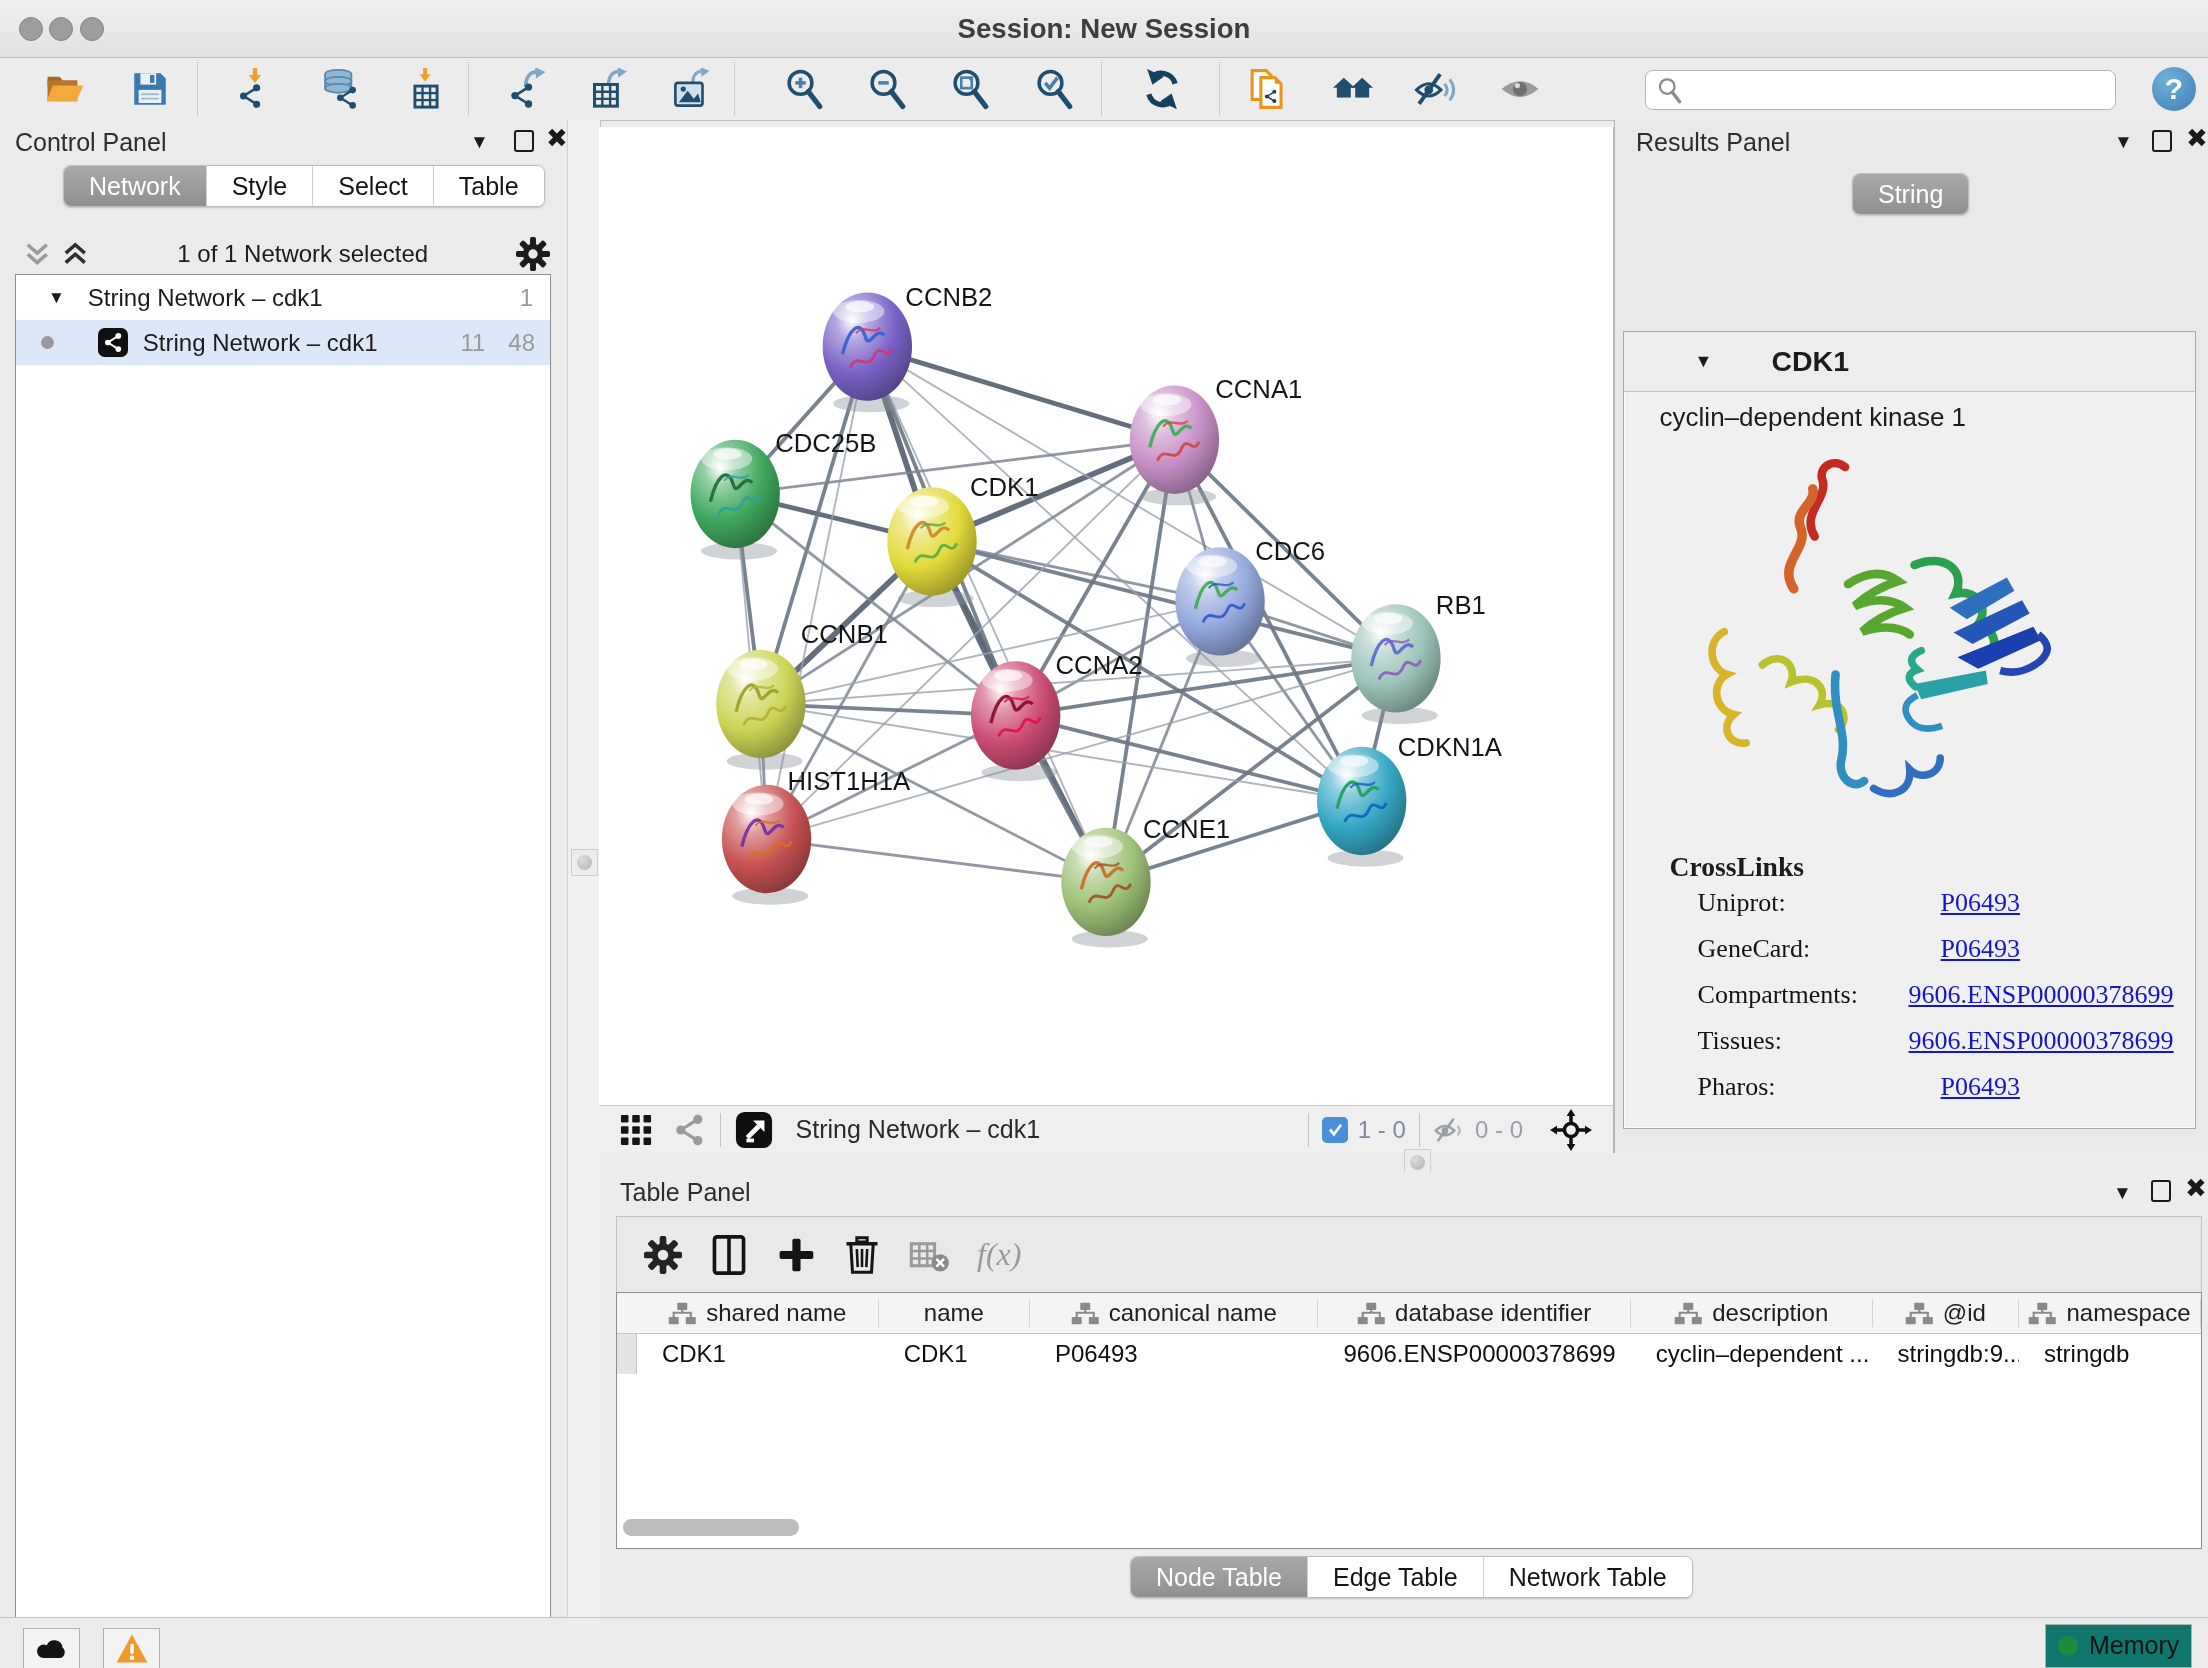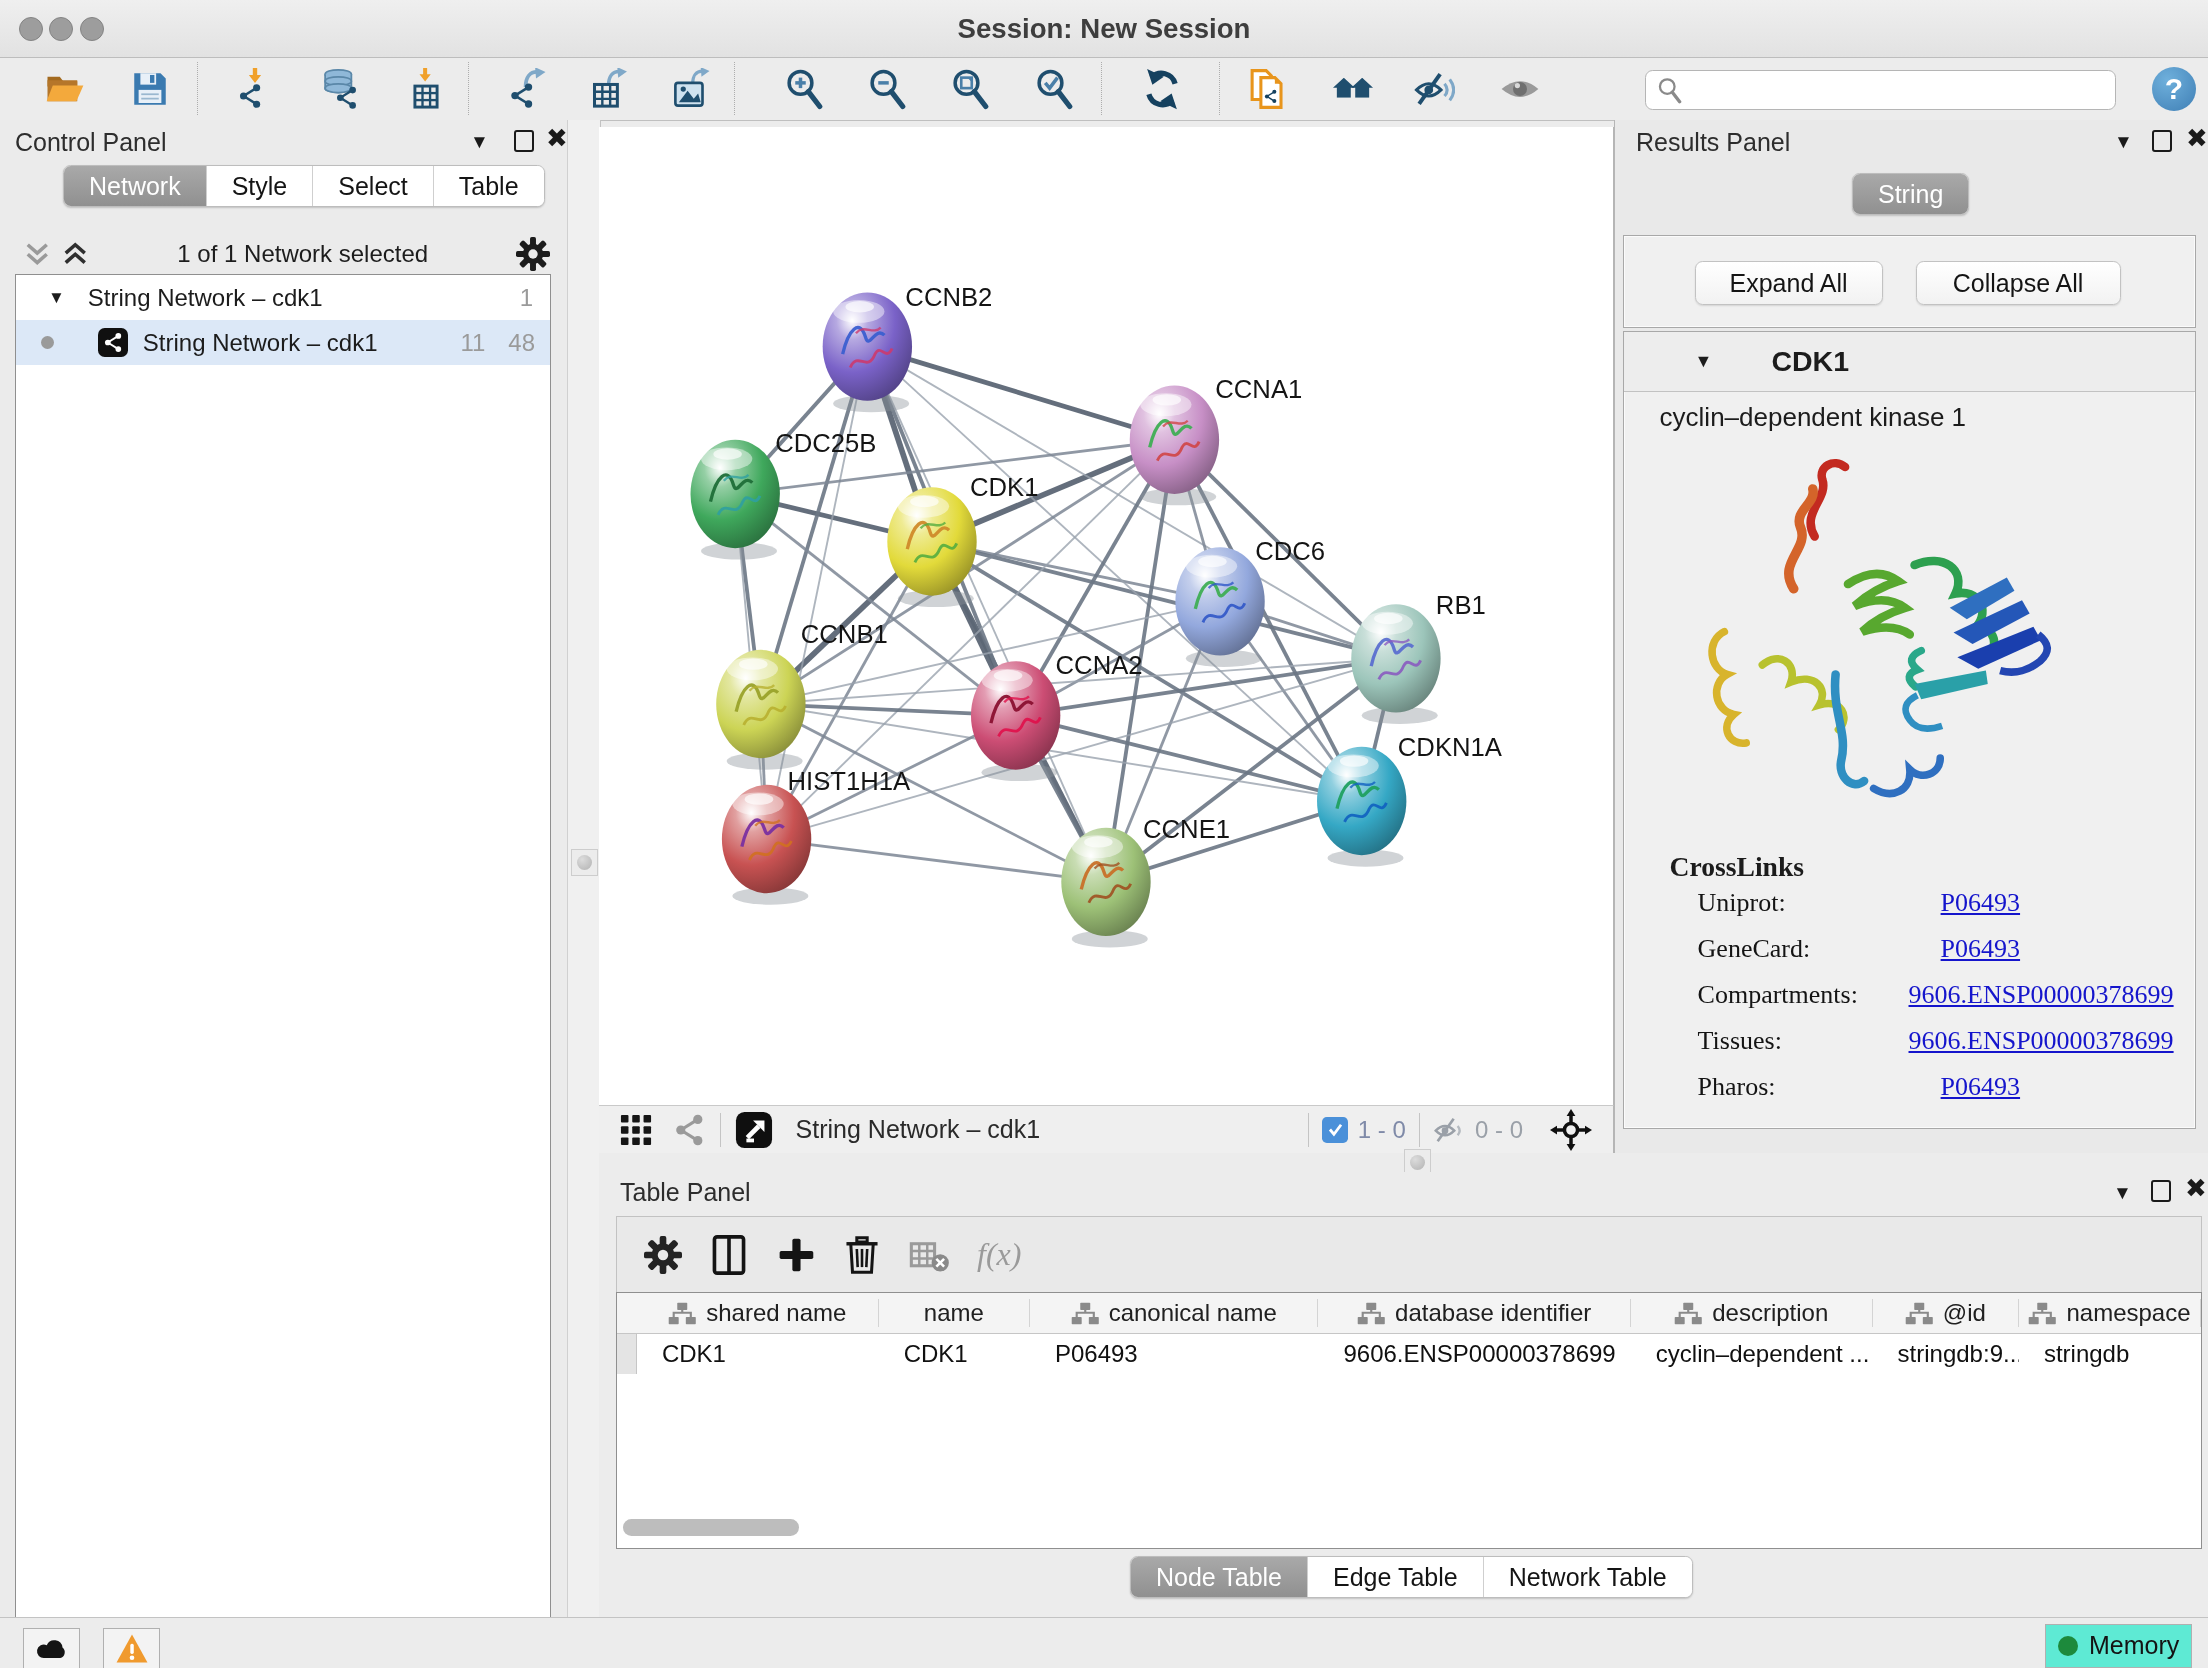--- a/index.html
+++ b/index.html
@@ -75,21 +75,21 @@
       border-right:1px solid #d4d4d4;box-sizing:border-box;gap:9.5px;overflow:hidden;white-space:nowrap;}
   .tbodyrow{display:flex;height:40px;}
   .td{font-size:24px;color:#101010;display:flex;align-items:center;padding-left:25px;box-sizing:border-box;
       overflow:hidden;white-space:nowrap;}
   .gutter{width:19px;background:#e4e4e4;border-right:1px solid #c6c6c6;}
   .hscroll{left:24px;top:347px;width:176px;height:17px;border-radius:8.6px;background:#bdbdbd;}
   
   .statusbar{left:0;top:1617px;width:2208px;height:51px;background:#ececec;border-top:1px solid #c3c3c3;}
   .sbtn{top:9.5px;width:55px;height:39px;background:#f3f3f3;border:1px solid #b0b0b0;display:flex;
         align-items:center;justify-content:center;}
-  .membtn{top:5.7px;left:2045px;width:145px;height:42px;background:#5eead4;border:1px solid #b0b0b0;
+  .membtn{top:5.7px;left:2045px;width:145px;height:42px;background:#0f766e;border:1px solid #b0b0b0;
           display:flex;align-items:center;justify-content:center;gap:11.4px;font-size:25px;color:#141414;}
   .memdot{width:20px;height:20px;border-radius:50%;background:#1d8a3c;}
   svg text{font-family:"Liberation Sans","DejaVu Sans",sans-serif;}
 </style>
 </head>
 <body>
 
 <svg width="0" height="0" style="position:absolute">
   <defs>
     <symbol id="sy-share" viewBox="0 0 48 48">
@@ -691,24 +691,20 @@
   <div class="abs rpanel">
     <div class="abs phead" style="left:21px;top:7.6px">Results Panel</div>
     <div class="abs pico" style="left:499px;top:11.4px">▼</div>
     <div class="abs floatsq" style="left:537px;top:9.5px"></div>
     <div class="abs pico closex" style="left:571px;top:2.9px">✖</div>
 
     <div class="abs tabs" style="left:237px;top:53px">
       <div class="tab sel">String</div>
     </div>
 
-    <div class="abs rbox" style="left:7.6px;top:115px;width:571px;height:91px">
-      <div class="btn" style="position:absolute;left:71px;top:25px;width:186px;height:42px">Expand All</div>
-      <div class="btn" style="position:absolute;left:292px;top:25px;width:203px;height:42px">Collapse All</div>
-    </div>
 
     <div class="abs rbox" style="left:7.6px;top:211px;width:571px;height:796px">
       <div style="height:59px;display:flex;align-items:center;border-bottom:1px solid #c2c2c2;background:#ededed">
         <span style="margin-left:71px;font-size:18px">▼</span>
         <span style="margin-left:59px;font-size:28.5px;font-weight:700">CDK1</span>
       </div>
       <div style="padding:9.5px 0 0 36px;font-size:26px">cyclin–dependent kinase 1</div>
 
       <svg width="409" height="376" viewBox="0 0 430 395" style="position:absolute;left:48px;top:114px">
         <g fill="none" stroke-linecap="round">

